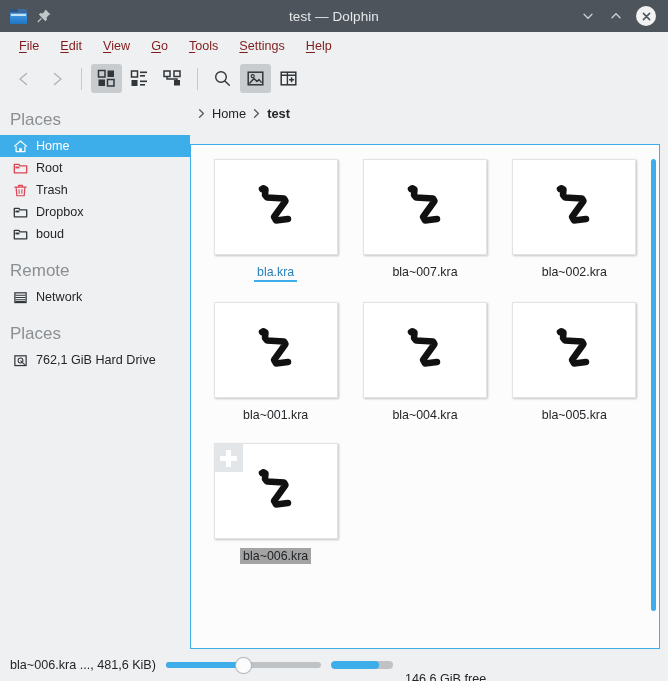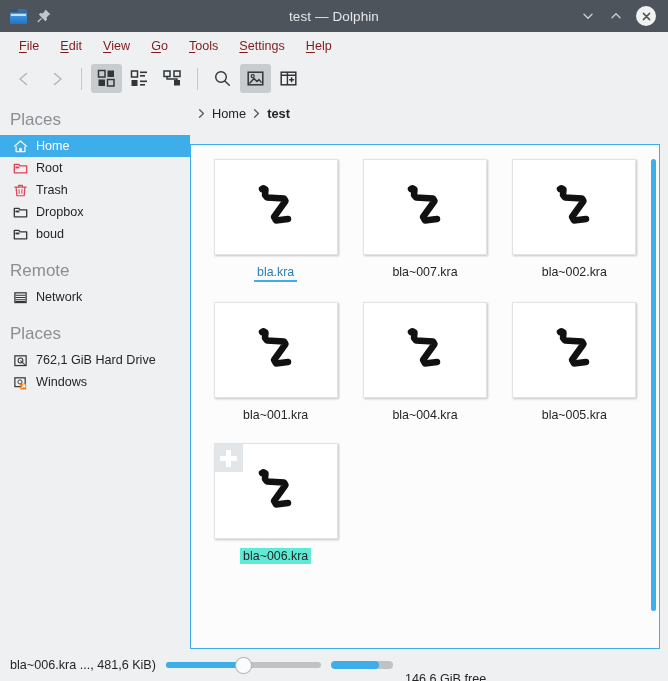--- a/index.html
+++ b/index.html
@@ -121,21 +121,21 @@
     content: ""; position: absolute; background: #ffffff;
   }
   .plus-badge:before { width: 17px; height: 5px; }
   .plus-badge:after  { width: 5px; height: 17px; }
   .doc-icon { width: 88px; height: 108px; position: relative; }
   .caption {
     margin-top: 9px; font-size: 12.4px; color: #232629; text-align: center;
     padding: 1px 3px; line-height: 14px; white-space: nowrap;
   }
   .caption.hovered { color: #2980b9; border-bottom: 2px solid #3daee9; }
-  .caption.selected-bg { background: #5eead4; }
+  .caption.selected-bg { background: #a3a3a3; }
 
   .vscroll {
     position: absolute; right: 3px; top: 14px; width: 5px; height: 452px;
     background: #3daee9; border-radius: 3px; cursor: default;
   }
 
   
   .statusbar {
     height: 32px; flex: none; display: flex; align-items: center;
     gap: 10px; padding: 0 10px 0 10px; font-size: 12.6px; color: #232629;
@@ -343,31 +343,20 @@
         <span class="side-icon">
           <svg width="15" height="15" viewBox="0 0 16 16">
             <rect x="2" y="3" width="12" height="10.4" fill="none" stroke="#31363b" stroke-width="1.3"></rect>
             <circle cx="8" cy="8" r="2.6" fill="none" stroke="#31363b" stroke-width="1.1"></circle>
             <path d="M8 8 L12.6 12.6" stroke="#31363b" stroke-width="1.1"></path>
           </svg>
         </span>
         <span class="side-label">762,1 GiB Hard Drive</span>
       </div>
 
-      <div class="side-item">
-        <span class="side-icon">
-          <svg width="15" height="15" viewBox="0 0 16 16">
-            <rect x="2" y="3" width="11" height="9.4" fill="none" stroke="#31363b" stroke-width="1.3"></rect>
-            <circle cx="7.4" cy="7.4" r="2.2" fill="none" stroke="#31363b" stroke-width="1"></circle>
-            <rect x="7.8" y="9.2" width="6.2" height="6.2" fill="#f67400"></rect>
-            <path d="M9.5 13.6 L12.6 10.7 M12.6 10.7 L10.3 10.7 M12.6 10.7 L12.6 13" stroke="#ffffff" stroke-width="1.1" fill="none" stroke-linecap="round"></path>
-          </svg>
-        </span>
-        <span class="side-label">Windows</span>
-      </div>
     </div>
 
     <div class="main">
 
       <div class="breadcrumb">
         <span class="crumb-chev">
           <svg width="11" height="11" viewBox="0 0 11 11">
               <path d="M3.6 1.7 L7.4 5.5 L3.6 9.3" stroke="#555b60" stroke-width="1.3" fill="none" stroke-linecap="round" stroke-linejoin="round"></path>
             </svg>
         </span>

